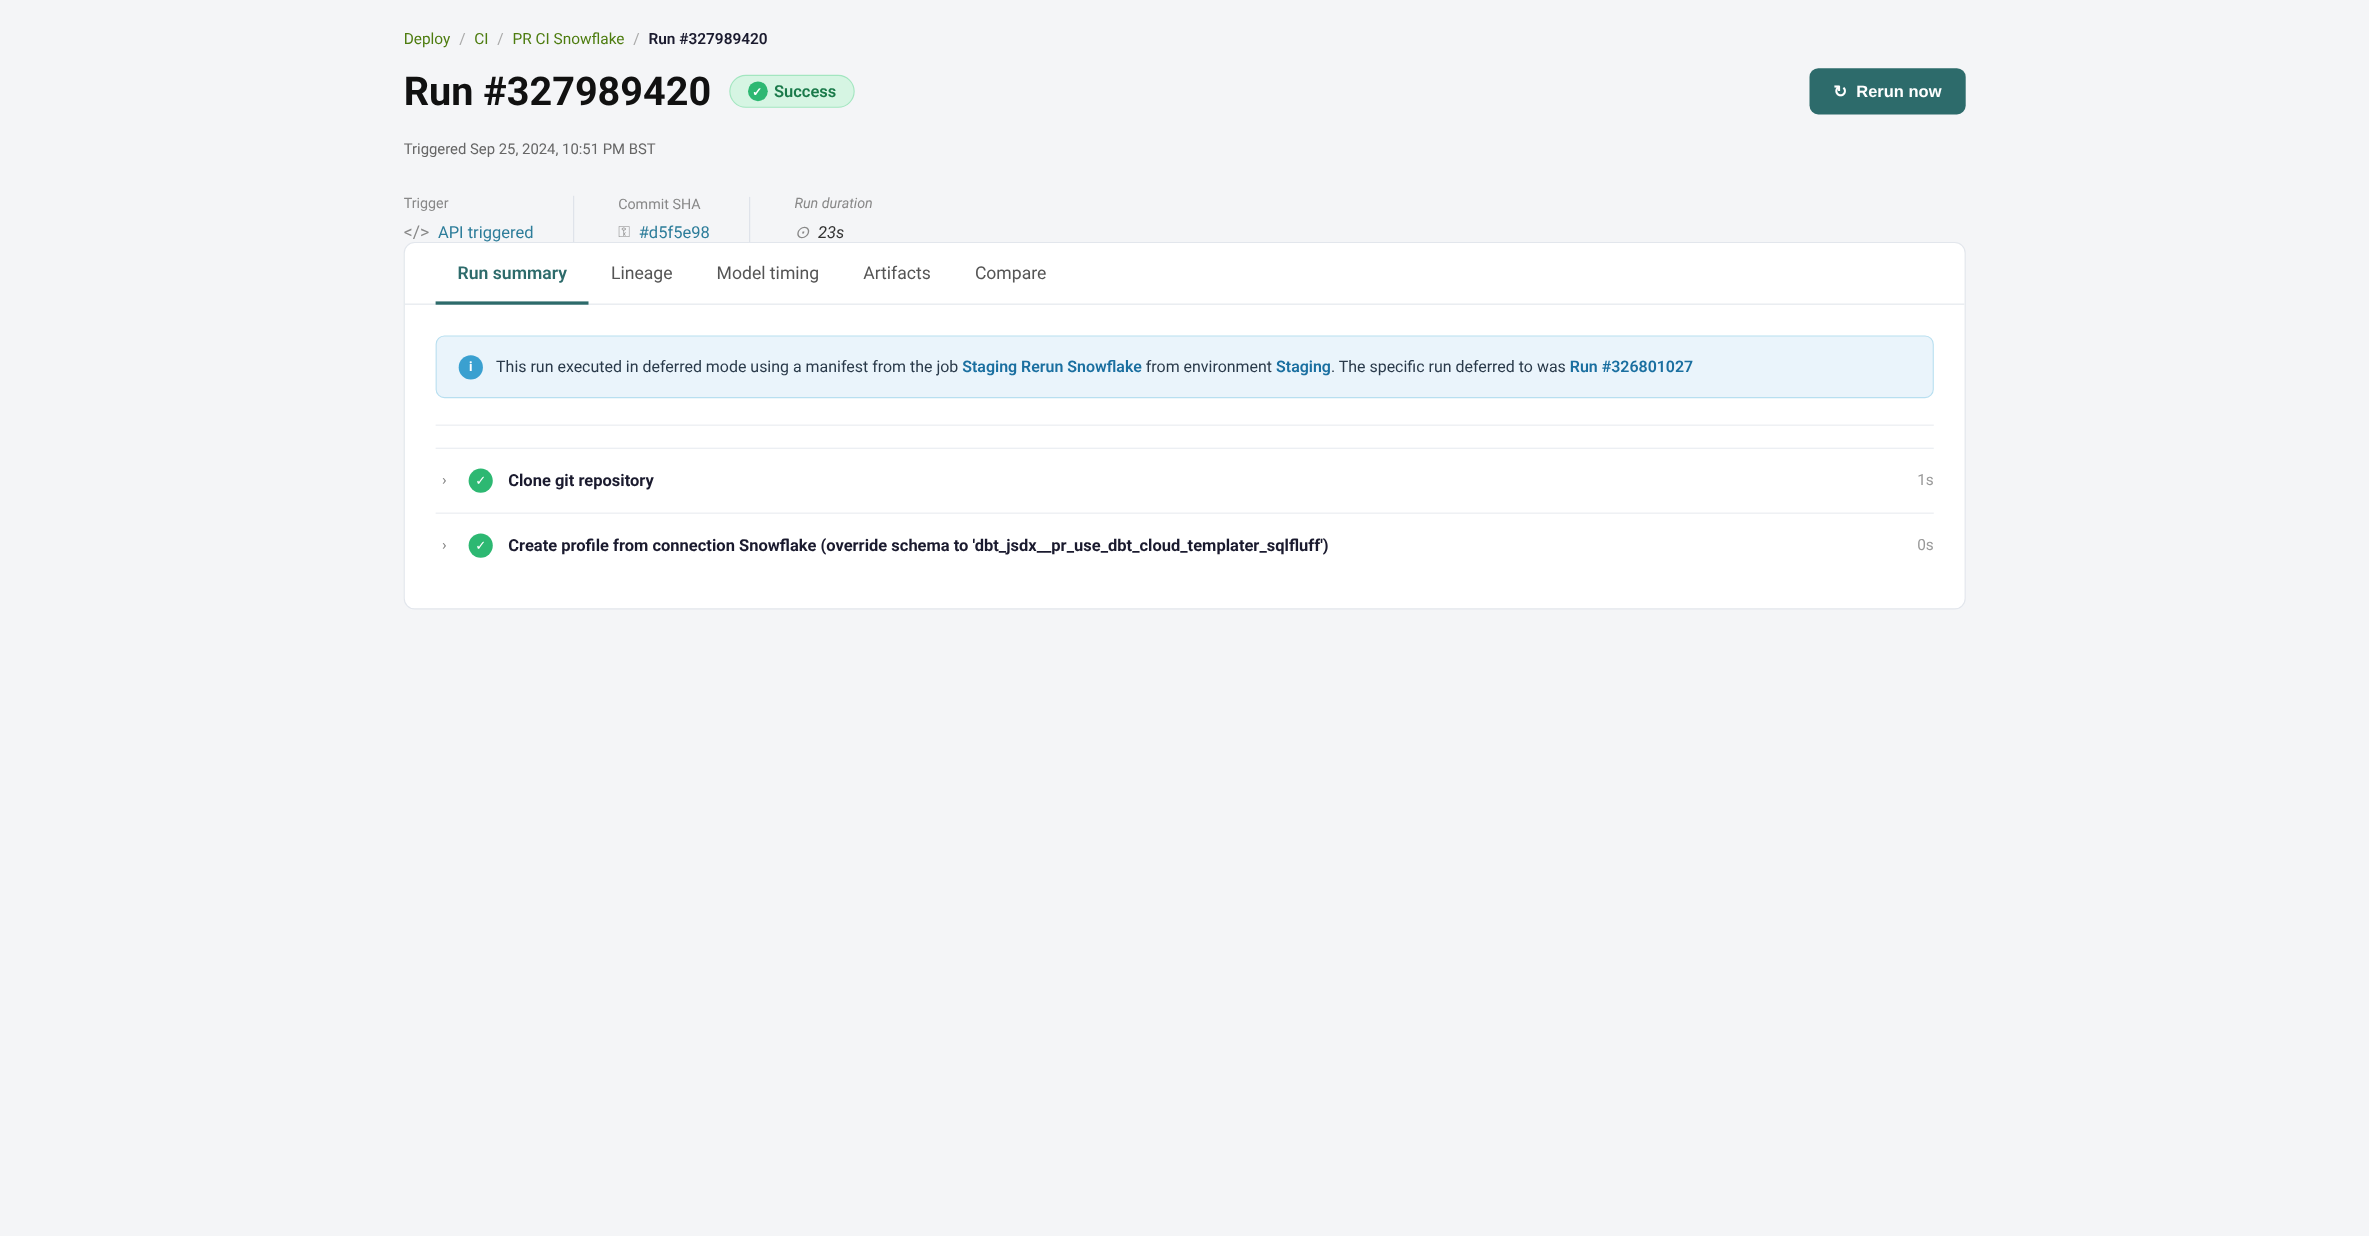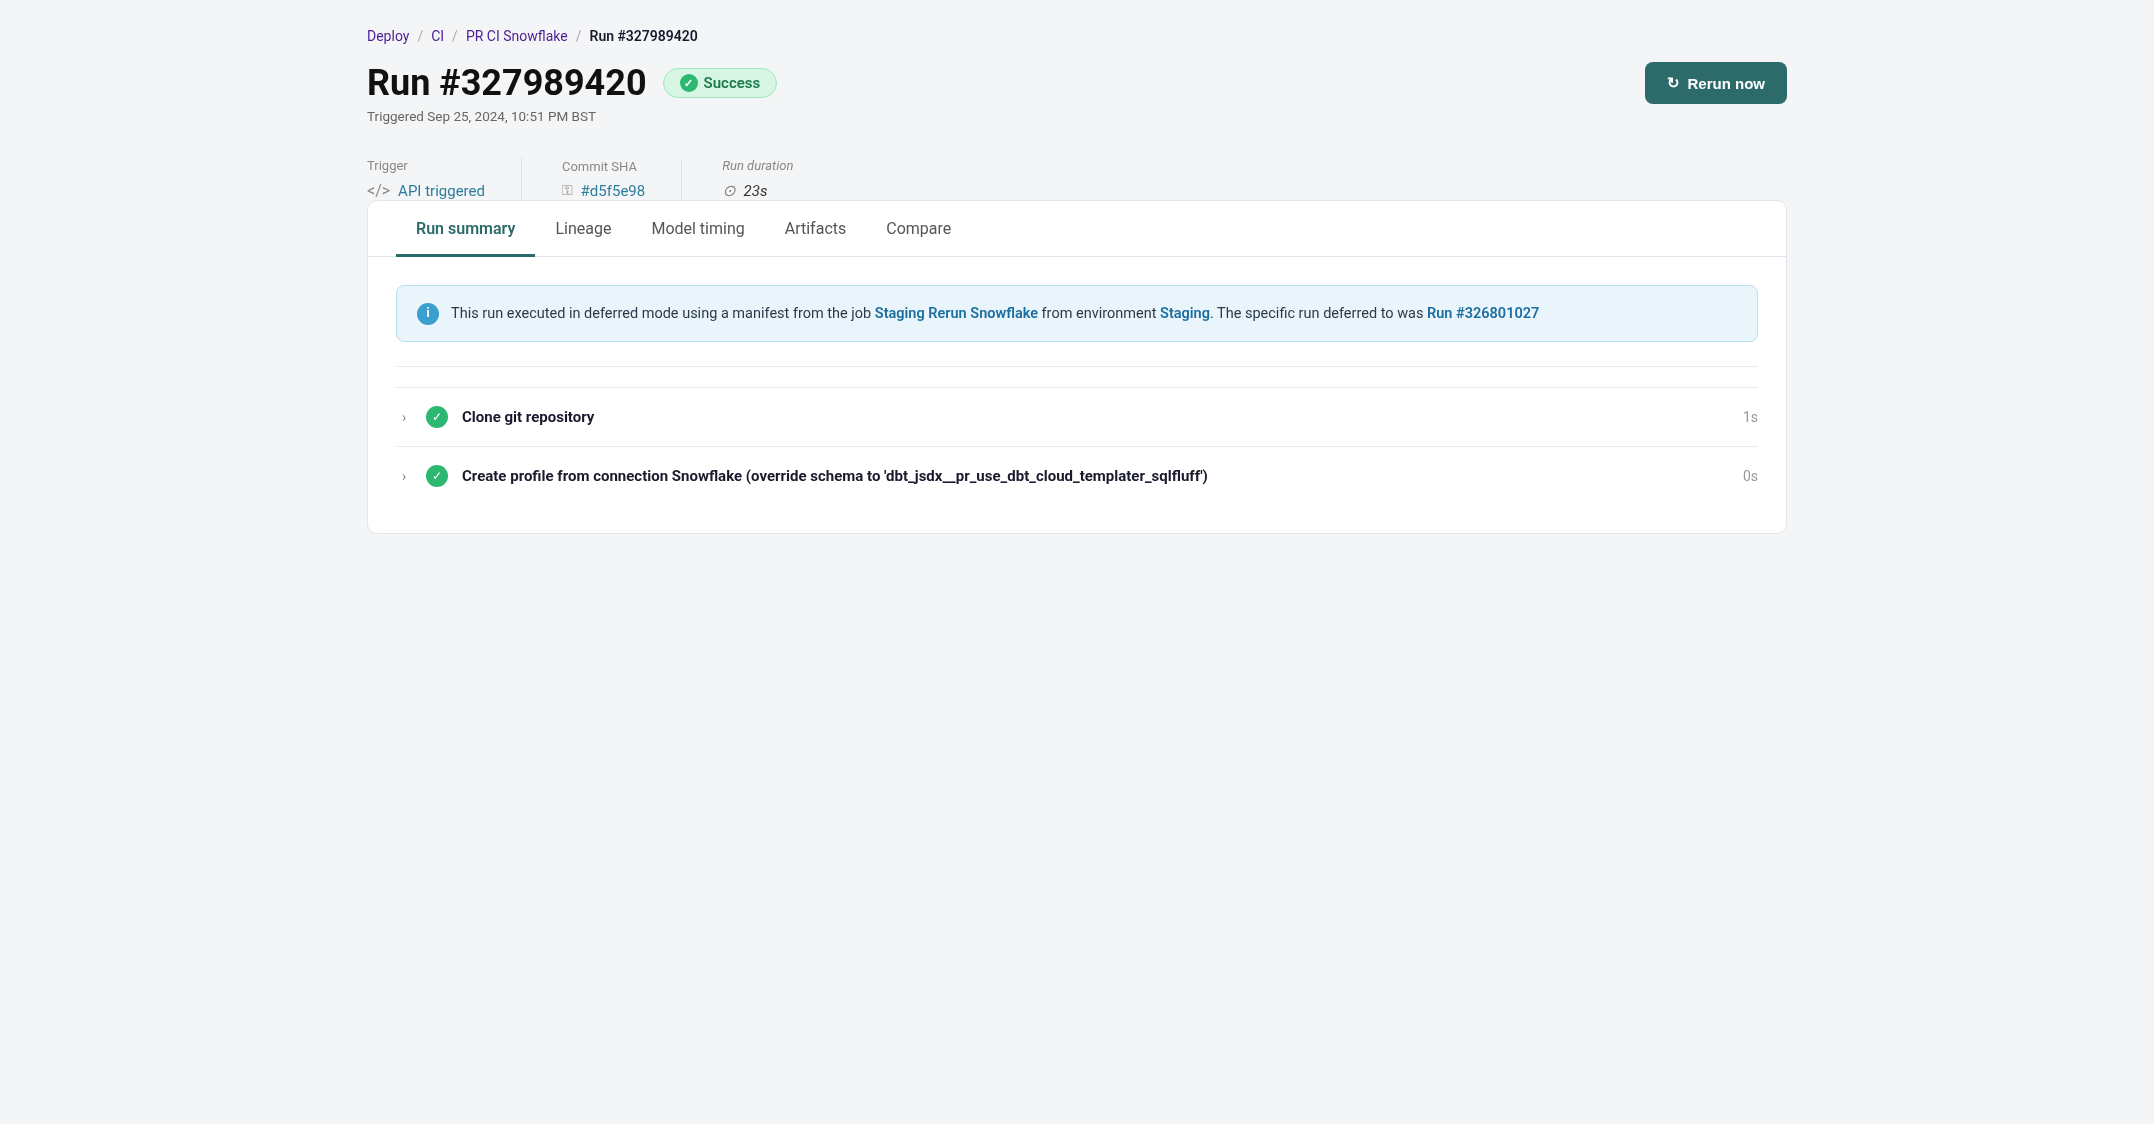--- a/index.html
+++ b/index.html
@@ -16,21 +16,21 @@
     }
     .breadcrumb {
       display: flex;
       align-items: center;
       gap: 8px;
       font-size: 14px;
       color: #555;
       margin-bottom: 18px;
     }
     .breadcrumb a {
-      color: #4c1d95;
+      color: #4d7c0f;
       text-decoration: none;
     }
     .breadcrumb-separator {
       color: #aaa;
     }
     .breadcrumb-current {
       font-weight: 600;
       color: #1a1a2e;
     }
     .run-header {
@@ -68,21 +68,21 @@
       border-radius: 50%;
       display: flex;
       align-items: center;
       justify-content: center;
       color: white;
       font-size: 11px;
     }
     .run-triggered {
       font-size: 13.5px;
       color: #666;
-      margin-top: 4px;
+      margin-top: 24px;
       margin-bottom: 28px;
     }
     .rerun-btn {
       background: #2d6b6b;
       color: white;
       border: none;
       border-radius: 8px;
       padding: 12px 22px;
       font-size: 15px;
       font-weight: 600;

